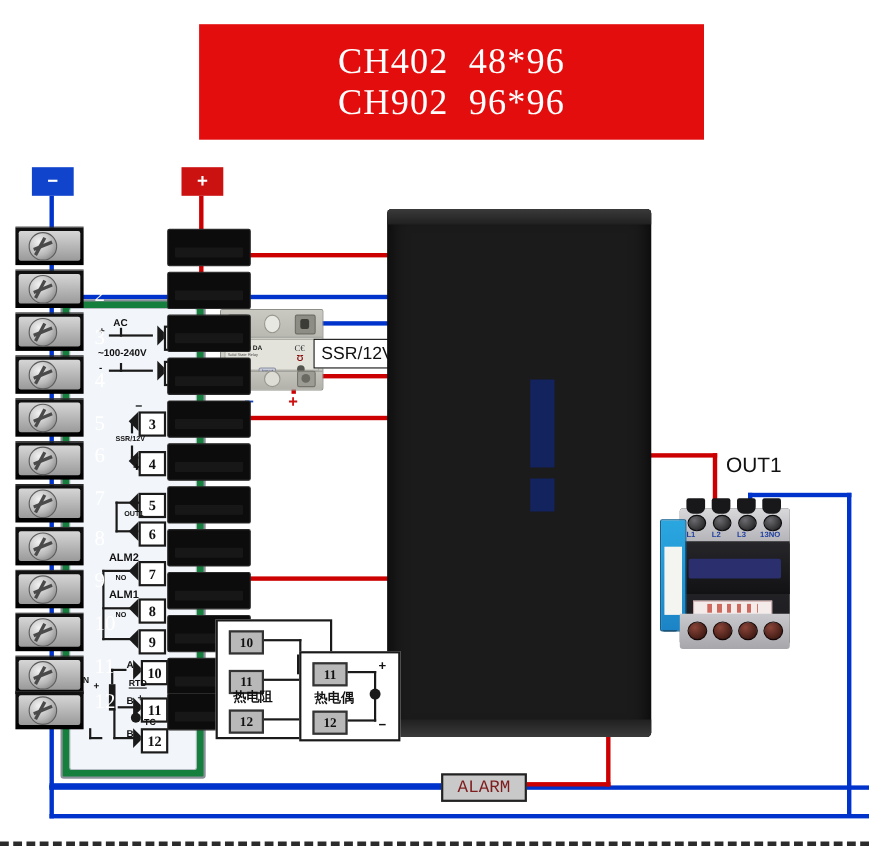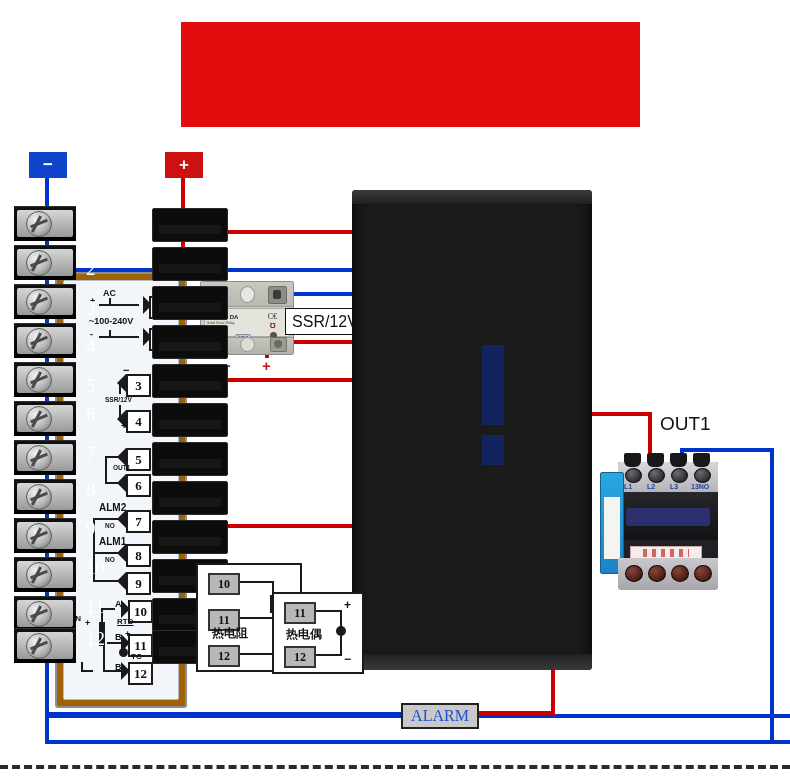--- a/index.html
+++ b/index.html
@@ -18,21 +18,21 @@
   .w{position:absolute;background:#0033cc;}
   .wr{position:absolute;background:#cc0000;}
 
   
   .pbadge{position:absolute;width:38px;height:26px;display:flex;align-items:center;
           justify-content:center;color:#fff;font-size:17px;font-weight:bold;}
   #badge-minus{left:29px;top:152px;background:#1144cc;}
   #badge-plus{left:165px;top:152px;background:#cc1111;}
 
   
-  #legend{left:55px;top:272px;width:128px;height:432px;background:#a16207;
+  #legend{left:55px;top:272px;width:128px;height:432px;background:#15803d;
           border:2px solid #8a9099;border-radius:3px;}
   #legend .inner{position:absolute;left:6px;top:6px;right:6px;bottom:6px;
           border:1px solid #b6bcc4;background:#f2f5f9;border-radius:2px;}
   .term{position:absolute;width:21px;height:19px;border:2px solid #1a1a1a;
         background:#ffffff;display:flex;align-items:center;justify-content:center;
         font-size:13px;font-weight:bold;color:#111;font-family:"Liberation Serif",serif;}
   .arrow{position:absolute;width:0;height:0;border-top:9px solid transparent;
         border-bottom:9px solid transparent;border-left:9px solid #1a1a1a;}
   .arrowL{position:absolute;width:0;height:0;border-top:9px solid transparent;
         border-bottom:9px solid transparent;border-right:9px solid #1a1a1a;}
@@ -138,29 +138,31 @@
        background:linear-gradient(#c9c9cd,#a6a6ab);border-radius:0 0 3px 3px;}
   #cont .bscr{position:absolute;bottom:8px;width:16px;height:15px;border-radius:50%;
        background:radial-gradient(circle at 35% 30%,#8a4438,#2a0f0a);border:1px solid #140605;}
   #cont .foot{position:absolute;left:2px;width:14px;height:22px;background:#202024;border-radius:2px;}
   .clug{position:absolute;font-size:7px;font-weight:bold;color:#1f3f9f;}
   #out1{left:660px;top:413px;font-size:19px;color:#111;}
 
   
   #alarm{left:401px;top:703px;width:74px;height:22px;background:#c9c9c9;
        border:2px solid #222;display:flex;align-items:center;justify-content:center;
-       font-size:16px;color:#1d4ed8;font-family:Liberation Serif, serif;}
+       font-size:16px;color:#7f1d1d;font-family:Liberation Mono, monospace;}
 
   #dashed{left:0px;top:765px;width:790px;height:0;
        border-top:4px dashed #2b2b2b;}
 </style>
 </head>
 <body>
 
 <div id="banner" class="abs">
+  <div>CH402  48*96</div>
+  <div>CH902  96*96</div>
 </div>
 
 <div id="badge-minus" class="pbadge">−</div>
 <div id="badge-plus" class="pbadge">+</div>
 
 <div class="w abs" style="left:45px;top:178px;width:4px;height:540px;"></div>
 <div class="w abs" style="left:45px;top:268px;width:343px;height:4px;"></div>
 <div class="w abs" style="left:205px;top:292px;width:4px;height:55px;"></div>
 <div class="w abs" style="left:205px;top:292px;width:183px;height:4px;"></div>
 <div class="w abs" style="left:45px;top:714px;width:745px;height:4px;"></div>

